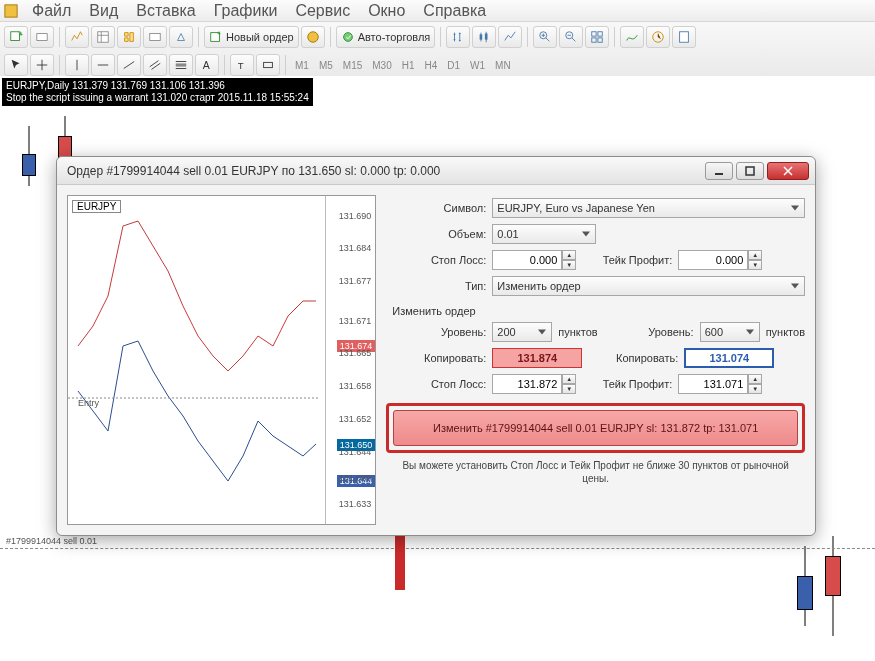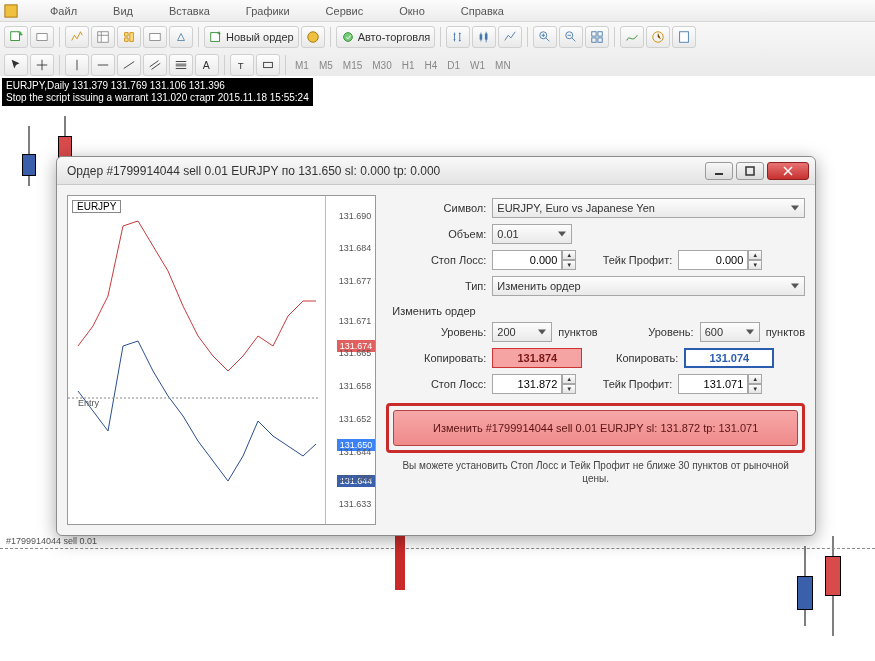--- a/index.html
+++ b/index.html
@@ -1,19 +1,19 @@
 <!DOCTYPE html>
 <html><head>
 <meta charset="utf-8">
 <style>
   * { box-sizing: border-box; font-family: "Segoe UI", Tahoma, sans-serif; }
   body { margin: 0; background: #fff; width: 875px; height: 661px; overflow: hidden; position: relative; }
 
   
-  .menubar { height: 22px; background: linear-gradient(#fcfcfc,#ececec); border-bottom: 1px solid #d6d6d6; display: flex; align-items: center; padding: 0 4px; font-size: 11px; color: #555; gap: 20px; }
+  .menubar { height: 22px; background: linear-gradient(#fcfcfc,#ececec); border-bottom: 1px solid #d6d6d6; display: flex; align-items: center; padding: 0 4px; font-size: 16px; color: #555; gap: 2px; }
   .menubar .mi { padding: 2px 8px; cursor: default; }
   .menubar .glyph { width:14px; height:14px; margin-right:4px; display:inline-block; }
 
   
   .toolbars { background: linear-gradient(#f8f8f8,#e9e9e9); border-bottom: 1px solid #c5c5c5; padding: 2px 4px; display:flex; flex-direction:column; gap:2px;}
   .tbrow { display:flex; align-items:center; gap:2px; height:26px; }
   .tb-sep { width:1px; height:20px; background:#cfcfcf; margin:0 3px; }
   .tb-btn { height:22px; min-width:22px; border:1px solid #d0d0d0; border-radius:3px; background:linear-gradient(#fdfdfd,#e9e9e9); display:flex; align-items:center; justify-content:center; padding:0 4px; font-size:11px; color:#333; gap:3px; }
   .tb-btn .ico { width:14px; height:14px; }
   .tf { font-size:10px; color:#888; padding:0 4px; }
@@ -341,39 +341,39 @@
         <line x1="0" y1="202" x2="250" y2="202" stroke="#888" stroke-dasharray="2 2"></line>
       </svg>
       <div class="y-scale">
         <span class="y-tick" style="top:6%">131.690</span>
         <span class="y-tick" style="top:16%">131.684</span>
         <span class="y-tick" style="top:26%">131.677</span>
         <span class="price-tag" style="top:33%; background:#e06060;">131.674</span>
         <span class="y-tick" style="top:38%">131.671</span>
         <span class="y-tick" style="top:48%">131.665</span>
         <span class="y-tick" style="top:58%">131.658</span>
-        <span class="price-tag" style="top:63%; background:#3b82f6;">131.650</span>
+        <span class="price-tag" style="top:63%; background:#0369a1;">131.650</span>
         <span class="y-tick" style="top:68%">131.652</span>
         <span class="price-tag" style="top:74%; background:#3a5fab;">131.644</span>
         <span class="y-tick" style="top:78%">131.644</span>
         <span class="y-tick" style="top:86%">131.639</span>
         <span class="y-tick" style="top:94%">131.633</span>
       </div>
     </div>
 
     <div class="form">
       <div class="frow">
         <span class="flabel">Символ:</span>
         <div class="sel" style="flex:1">
             <span>EURJPY, Euro vs Japanese Yen</span>
           </div>
       </div>
       <div class="frow">
         <span class="flabel">Объем:</span>
-        <div class="sel" style="width:80px">
+        <div class="sel" style="width:104px">
             <span>0.01</span>
           </div>
       </div>
       <div class="frow">
         <span class="flabel">Стоп Лосс:</span>
         <div class="spin">
             <input class="inp" value="0.000" style="">
             <div class="ud">
               <div>▲</div>
               <div>▼</div>

